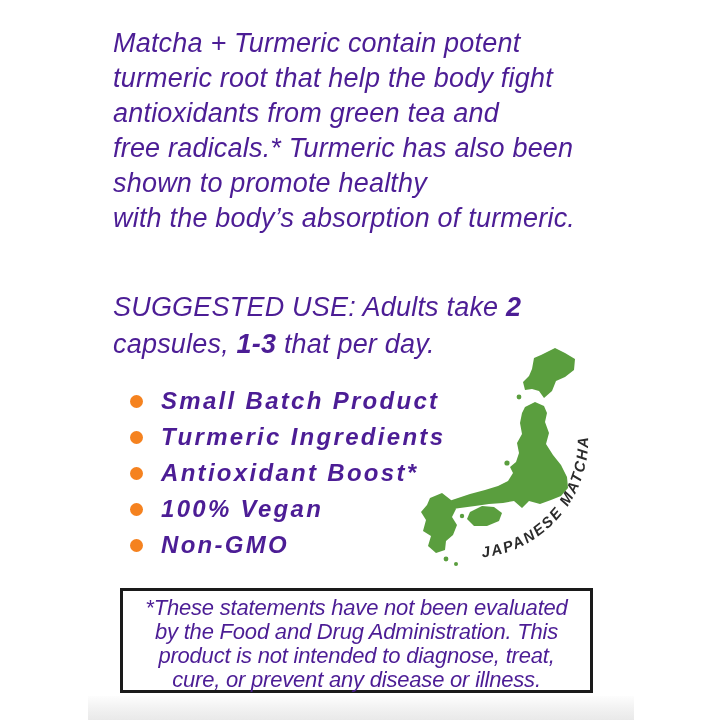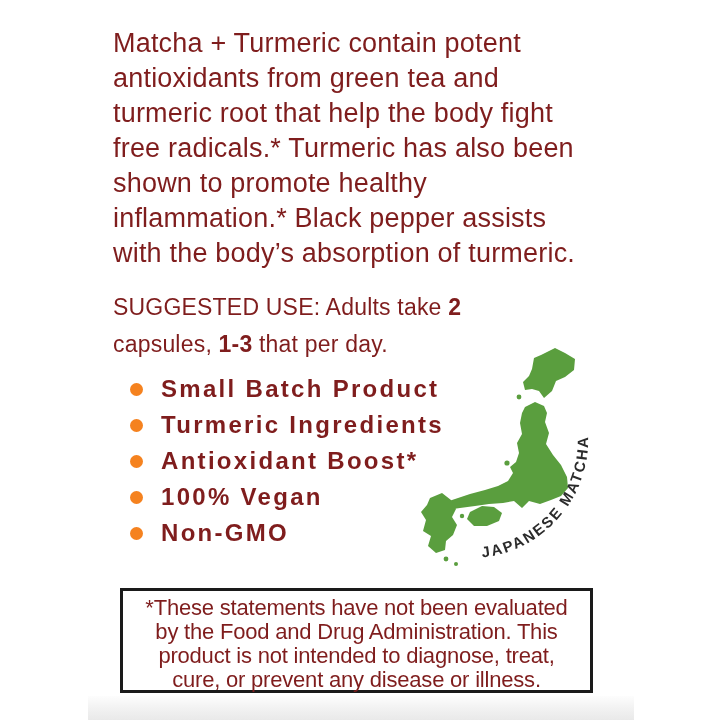--- a/index.html
+++ b/index.html
@@ -3,53 +3,54 @@
 <meta charset="utf-8">
 <style>
   html, body { margin: 0; padding: 0; background: #ffffff; }
   .canvas {
     position: relative;
     width: 720px;
     height: 720px;
     background: #ffffff;
     overflow: hidden;
     font-family: "Liberation Sans", sans-serif;
-    color: #7f1d1d;
+    color: #4c1d95;
+    font-style: italic;
   }
 
   
   .description {
     position: absolute;
     left: 113px;
     top: 26px;
     font-size: 27px;
     line-height: 35px;
     font-weight: 500;
     letter-spacing: 0.2px;
   }
   .description .line { white-space: nowrap; }
 
   
   .suggested {
     position: absolute;
     left: 113px;
     top: 289px;
-    font-size: 23px;
+    font-size: 27px;
     line-height: 37px;
     font-weight: 500;
     letter-spacing: 0.2px;
   }
   .suggested .line { white-space: nowrap; }
   .bold { font-weight: 700; }
 
   
   .features {
     position: absolute;
     left: 130px;
-    top: 371px;
+    top: 383px;
   }
   .feature {
     display: flex;
     align-items: center;
     height: 36px;
   }
   .dot {
     width: 13px;
     height: 13px;
     border-radius: 50%;
@@ -112,25 +113,24 @@
     background: linear-gradient(to bottom, #fdfdfd 0%, #f3f3f3 45%, #e9e9e9 100%);
   }
 </style>
 </head>
 <body>
 
 <div class="canvas">
 
   <div class="description">
     <div class="line">Matcha + Turmeric contain potent</div>
+    <div class="line">turmeric root that help the body fight</div>
     <div class="line">antioxidants from green tea and</div>
-    <div class="line">turmeric root that help the body fight</div>
     <div class="line">free radicals.* Turmeric has also been</div>
     <div class="line">shown to promote healthy</div>
-    <div class="line">inflammation.* Black pepper assists</div>
     <div class="line">with the body’s absorption of turmeric.</div>
   </div>
 
   <div class="suggested">
     <div class="line"><span>SUGGESTED USE: Adults take </span><span class="bold">2</span></div>
     <div class="line"><span>capsules, </span><span class="bold">1-3</span><span> that per day.</span></div>
   </div>
 
   <div class="features">
     <div class="feature">

